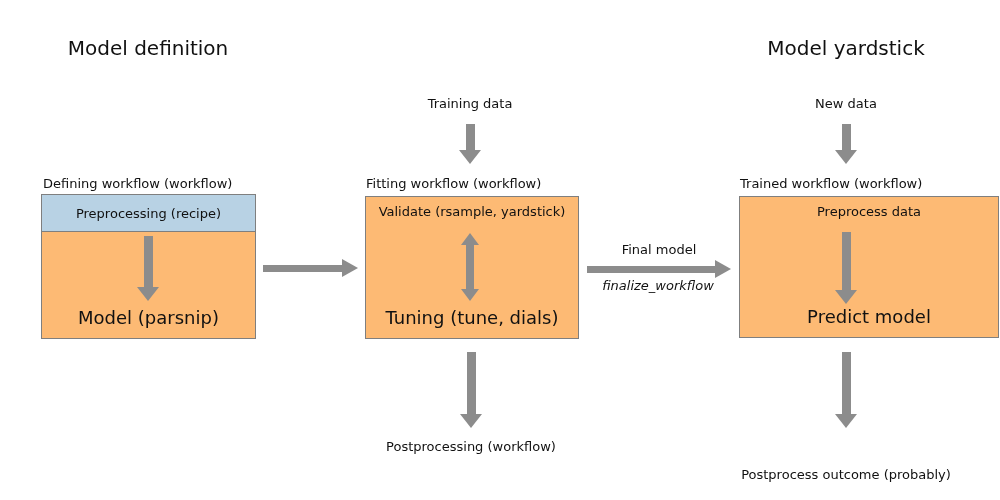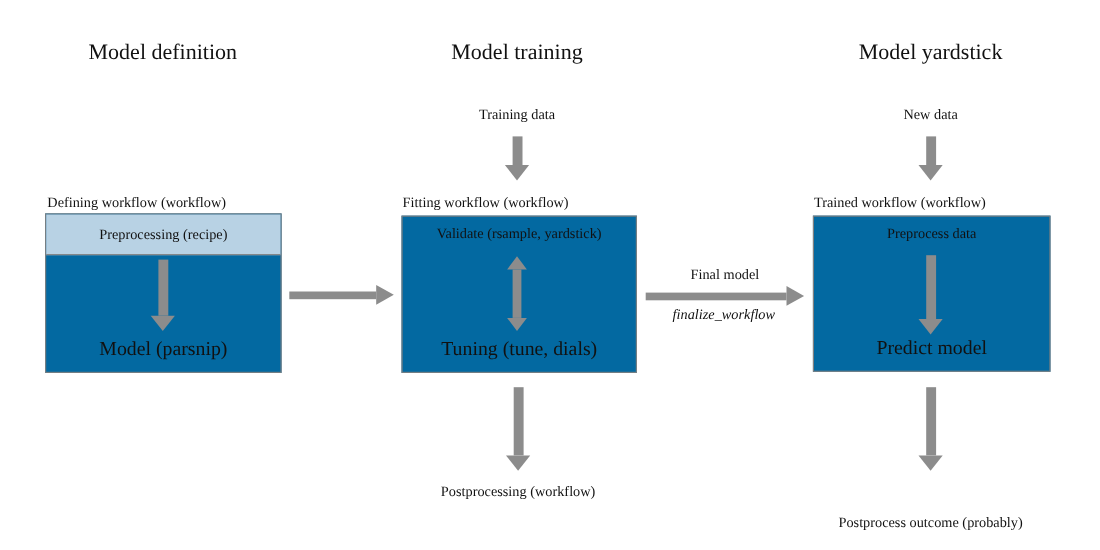--- a/index.html
+++ b/index.html
@@ -10,34 +10,34 @@
     --box-border:#7f7f7f;
     --header-blue:#b8d2e4;
   }
   html,body{ background:var(--background); }
   body{
     font-family:"DejaVu Sans","Liberation Sans",sans-serif;
     color:var(--text-color);
   }
   #canvas{
     position:relative; width:1000px; height:500px;
-    background:var(--background); overflow:hidden;font-family:Liberation Serif, serif;
+    background:var(--background); overflow:hidden;
   }
   .title{
     position:absolute; font-size:20px; line-height:24px;
     white-space:nowrap; transform:translateX(-50%);
   }
   .txt{
     position:absolute; font-size:13px; line-height:16px; white-space:nowrap;
   }
   .center{ transform:translateX(-50%); }
   .italic{ font-style:italic; }
   .box{
     position:absolute; border:1px solid var(--box-border);
-    background:#0369a1;
+    background:#fdba74;
   }
   .box-header{
     position:absolute; left:0; right:0; top:0; height:37px;
     background:var(--header-blue); border-bottom:1px solid var(--box-border);
     display:flex; align-items:center; justify-content:center;
     font-size:13px; white-space:nowrap;
   }
   .box-top-text{
     position:absolute; left:0; right:0; top:7px; text-align:center;
     font-size:13px; white-space:nowrap;
@@ -82,21 +82,21 @@
 
   #a-training-in{ left:459px; top:124px; width:22px; height:40px; }
   #a-newdata-in{ left:835px; top:124px; width:22px; height:40px; }
 
   #lbl-def{ left:43px; top:176px; }
   #lbl-fit{ left:366px; top:176px; }
   #lbl-trained{ left:740px; top:176px; }
 
   #box-def{ left:41px; top:194px; width:215px; height:145px; }
   #box-fit{ left:365px; top:196px; width:214px; height:143px; }
-  #box-trained{ left:739px; top:196px; width:216px; height:142px; }
+  #box-trained{ left:739px; top:196px; width:260px; height:142px; }
 
   #a-def-inner{ left:137px; top:236px; width:22px; height:65px; }
   #a-fit-inner{ left:461px; top:233px; width:18px; height:68px; }
   #a-trained-inner{ left:835px; top:232px; width:22px; height:72px; }
 
   #a-def-to-fit{ left:263px; top:259px; width:95px; height:18px; }
   #a-fit-to-trained{ left:587px; top:260px; width:144px; height:18px; }
 
   #final-model{ left:659px; top:242px; }
   #finalize-workflow{ left:658px; top:278px; }
@@ -106,21 +106,20 @@
 
   #postprocessing{ left:471px; top:439px; }
   #postprocess-outcome{ left:846px; top:439px;margin-top:28px; }
 </style>
 </head>
 <body>
 
 <div id="canvas">
 
   <div class="title" id="t-def">Model definition</div>
-  <div class="title" id="t-train">Model training</div>
   <div class="title" id="t-deploy">Model yardstick</div>
 
   <div class="txt center" id="training-data">Training data</div>
   <div class="txt center" id="new-data">New data</div>
 
   <div class="varrow" id="a-training-in">
     <div class="shaft"></div>
     <div class="head-down"></div>
   </div>
   <div class="varrow" id="a-newdata-in">

